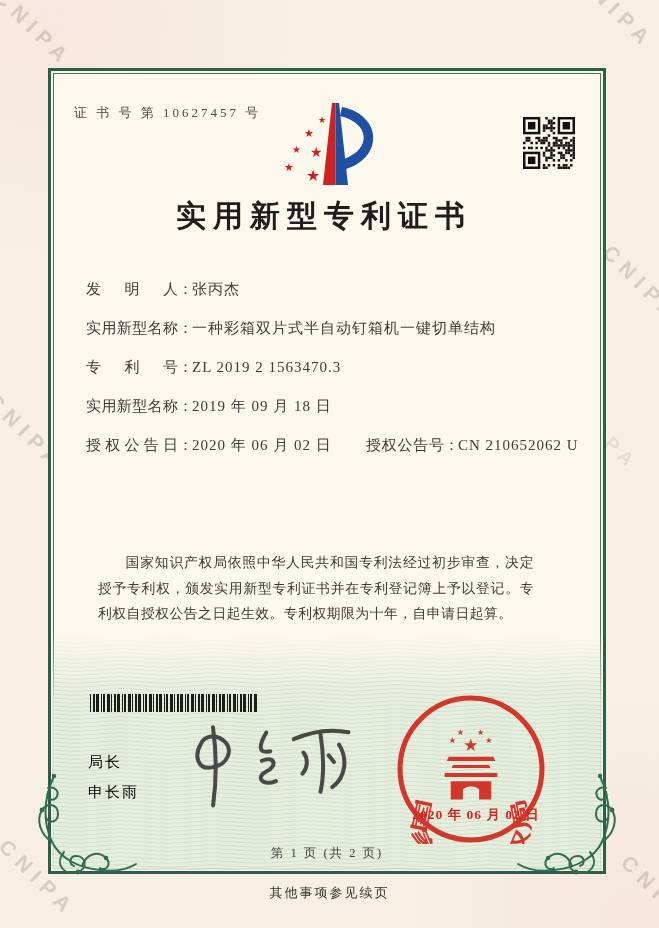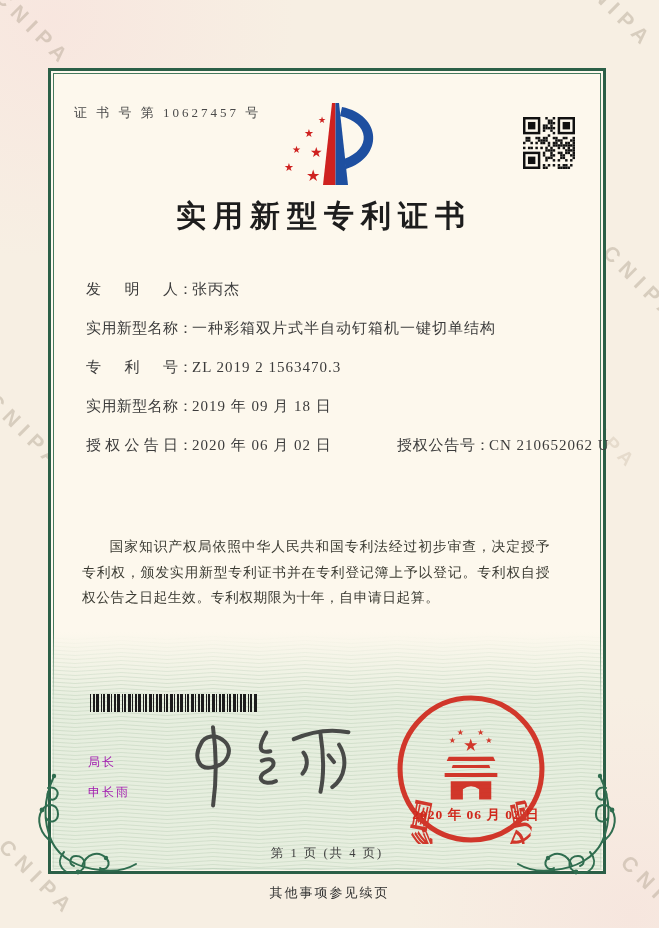--- a/index.html
+++ b/index.html
@@ -51,23 +51,23 @@
   .fields{position:absolute;left:86px;top:281px;width:470px;font-size:15px;color:#3c3c3c;}
   .frow{margin-bottom:23px;white-space:nowrap;height:16px;line-height:16px;}
   .f-label{display:inline-block;width:92px;text-align:justify;text-align-last:justify;vertical-align:top;}
   .f-colon{display:inline-block;width:14px;vertical-align:top;}
   .f-value{letter-spacing:1px;}
   .f-value.fixed{display:inline-block;width:174px;letter-spacing:1px;vertical-align:top;}
   .paras{
     position:absolute;left:82px;top:534px;width:468px;
     font-size:13.8px;line-height:1.86;color:#3b3b33;text-align:justify;
   }
-  .paras p{margin:0;text-indent:2em;letter-spacing:.5px;}
+  .paras p{margin:16px;text-indent:2em;letter-spacing:.5px;}
   .barcode{position:absolute;left:90px;top:694px;}
-  .officer{position:absolute;left:88px;top:747px;font-size:12px;color:#a21caf;line-height:30px;letter-spacing:2px;}
+  .officer{position:absolute;left:88px;top:747px;font-size:15px;color:#000000;line-height:30px;letter-spacing:2px;}
   .signature{position:absolute;left:182px;top:720px;transform:rotate(-3deg);}
   .seal{position:absolute;left:396px;top:694px;}
   .seal-date{
     position:absolute;left:398px;top:806px;width:156px;text-align:center;
     font-size:13.5px;color:#d0281c;letter-spacing:1px;font-weight:bold;white-space:nowrap;
   }
   .pagenum{position:absolute;left:48px;top:845px;width:558px;text-align:center;font-size:12.5px;color:#3f3f3f;letter-spacing:2px;}
   .footer-note{position:absolute;left:0;top:884px;width:659px;text-align:center;font-size:13px;color:#333;letter-spacing:2px;}
   .floral{position:absolute;pointer-events:none;}
 </style>
@@ -309,21 +309,21 @@
   <div class="frow">
     <span class="f-label">实用新型名称</span><span class="f-colon">：</span><span class="f-value">一种彩箱双片式半自动钉箱机一键切单结构</span>
   </div>
   <div class="frow">
     <span class="f-label">专 利 号</span><span class="f-colon">：</span><span class="f-value">ZL 2019 2 1563470.3</span>
   </div>
   <div class="frow">
     <span class="f-label">实用新型名称</span><span class="f-colon">：</span><span class="f-value">2019 年 09 月 18 日</span>
   </div>
   <div class="frow">
-    <span class="f-label">授权公告日</span><span class="f-colon">：</span><span class="f-value fixed">2020 年 06 月 02 日</span><span class="f-label" style="width:78px;margin-left:31px;">授权公告号</span><span class="f-colon">：</span><span class="f-value">CN 210652062 U</span>
+    <span class="f-label">授权公告日</span><span class="f-colon">：</span><span class="f-value fixed">2020 年 06 月 02 日</span><span class="f-label" style="width:78px;">授权公告号</span><span class="f-colon">：</span><span class="f-value">CN 210652062 U</span>
   </div>
 </div>
 
 <div class="paras">
   <p>国家知识产权局依照中华人民共和国专利法经过初步审查，决定授予专利权，颁发实用新型专利证书并在专利登记簿上予以登记。专利权自授权公告之日起生效。专利权期限为十年，自申请日起算。</p>
 </div>
 
 <svg class="barcode" id="barcode" width="170" height="18" xmlns="http://www.w3.org/2000/svg">
     <rect x="0" y="0" width="1" height="18" fill="#1c1c1c"></rect>
     <rect x="3" y="0" width="2" height="18" fill="#1c1c1c"></rect>
@@ -444,14 +444,14 @@
     <path d="M70 102 C 84 104 96 102 106 96"></path>
   </g>
   <g fill="#2f6d4f">
     <circle cx="12" cy="42" r="2.4"></circle>
       <circle cx="48" cy="104" r="2.4"></circle>
       <circle cx="76" cy="90" r="2.2"></circle>
       <circle cx="24" cy="8" r="2.2"></circle>
   </g>
 </svg>
 
-<div class="pagenum">第 1 页 (共 4 页)</div>
+<div class="pagenum">第 1 页 (共 2 页)</div>
 <div class="footer-note">其他事项参见续页</div>
 
 </body></html>

